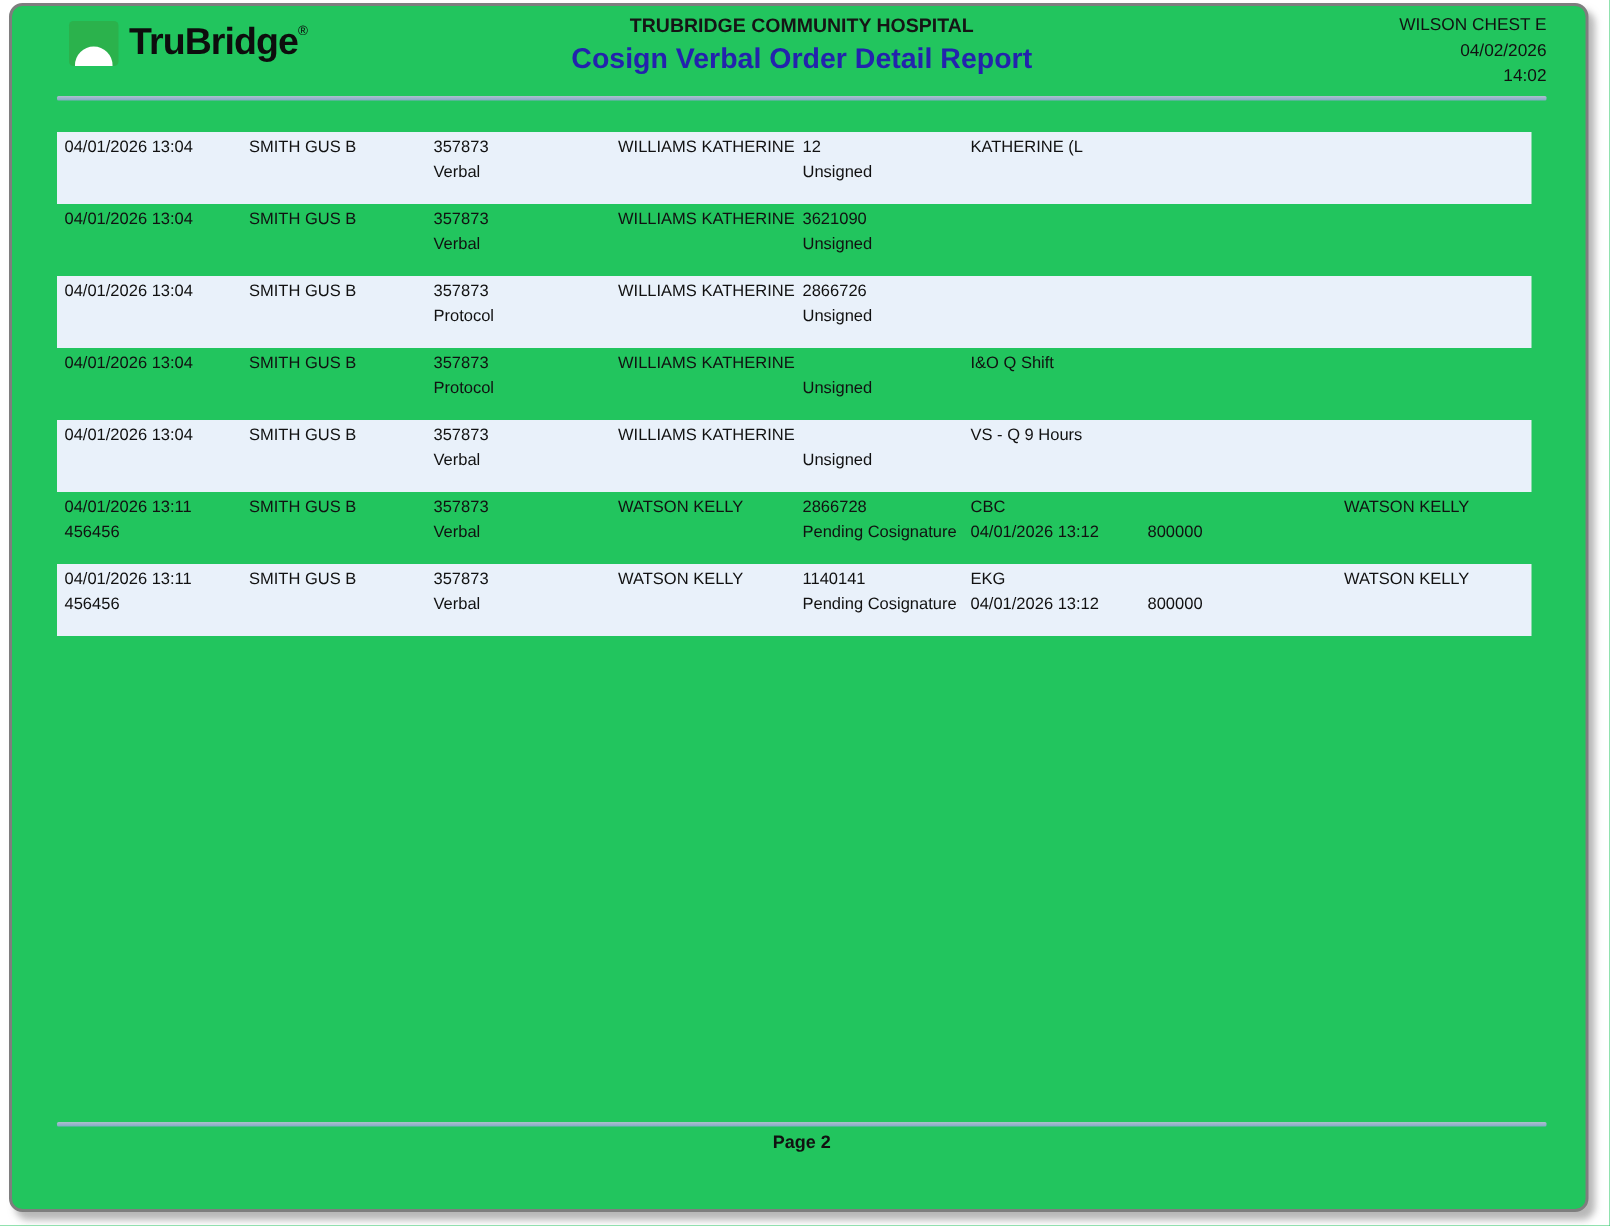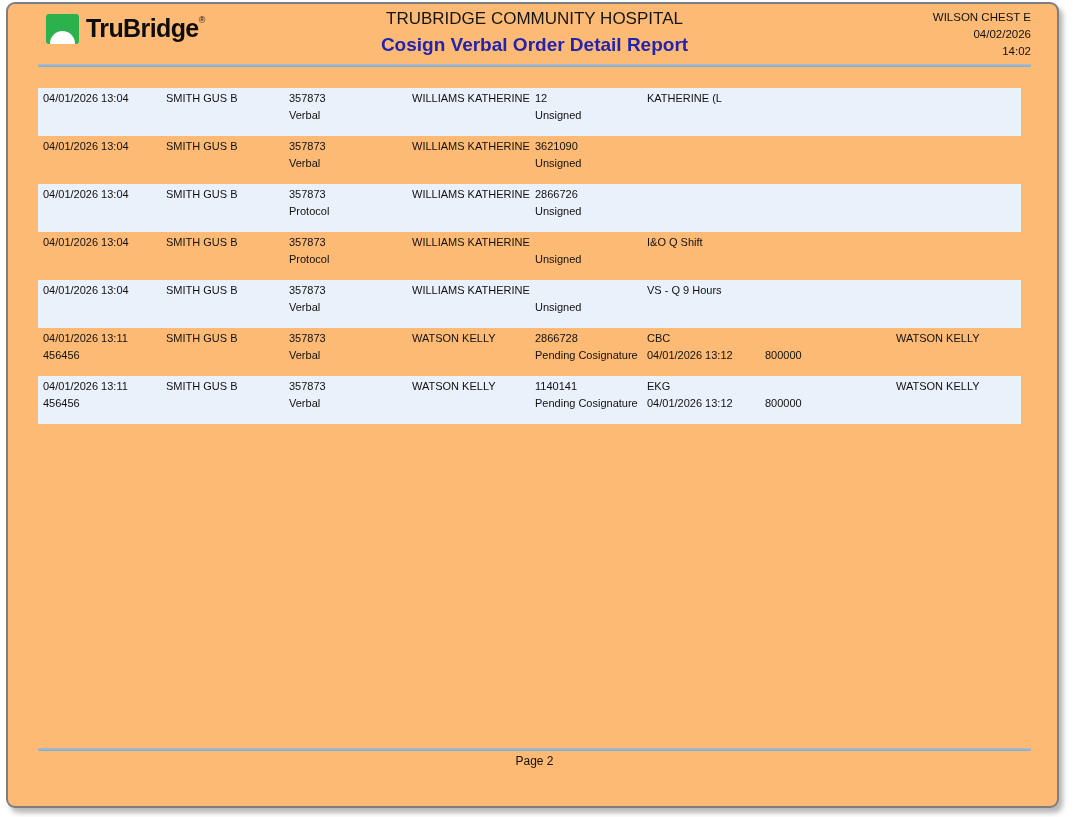--- a/index.html
+++ b/index.html
@@ -3,39 +3,39 @@
 <meta charset="utf-8">
 <style>
   html,body { margin:0; padding:0; }
   body {
     width:1073px; height:817px; background:#ffffff; position:relative;
     font-family:"Liberation Sans","DejaVu Sans",sans-serif; color:#111;
     -webkit-font-smoothing:antialiased;
   }
   .page {
     position:absolute; left:6px; top:2px; width:1053px; height:806px;
-    box-sizing:border-box; background:#fdba74;
+    box-sizing:border-box; background:#22c55e;
     border:2px solid var(--page-border,#7e7e7e); border-radius:9px;
     box-shadow:4px 5px 5px rgba(125,125,125,0.55);
     overflow:hidden;
   }
   .brand-row { position:absolute; left:38px; top:6px; display:flex; align-items:flex-start; }
   .logo-mark {
     width:33px; height:30px; margin:4px 7px 0 0; background:var(--brand-green,#2bb24c);
     border-radius:3px; position:relative; overflow:hidden; display:inline-block;
   }
   .logo-arch {
     position:absolute; left:4px; right:4px; bottom:-2px; height:15px;
     background:#fff; border-radius:13px 13px 0 0;
   }
   .brand-name { font-size:25px; font-weight:bold; letter-spacing:-0.6px; line-height:36px; color:#0d0d0d; }
   .reg-mark { font-size:9px; position:relative; top:5px; color:#0d0d0d; }
 
   .center-block { position:absolute; left:30px; top:5px; width:993px; text-align:center; }
-  .facility { font-size:17px; color:#151515; }
+  .facility { font-size:13px; color:#151515;font-weight:bold; }
   .report-title { font-size:19px; font-weight:bold; margin-top:5px; color:var(--title-blue,#2323ad); }
 
   .right-block { position:absolute; right:26px; top:5px; text-align:right; font-size:11.5px; line-height:17.2px; }
 
   .divider {
     position:absolute; left:30px; width:993px; height:3px; border-radius:1px;
     background:linear-gradient(180deg,#aebfcd 0%, var(--divider-blue,#83aac8) 100%);
   }
   .header-divider { top:60px; }
   .footer-divider { top:744px; }
@@ -43,21 +43,21 @@
   .orders { position:absolute; left:30px; top:84px; width:983px; }
   .row {
     display:grid;
     grid-template-columns:123px 123px 123px 123px 112px 118px 131px 130px;
     height:48px; box-sizing:border-box; padding-top:2.2px;
   }
   .row.alt { background:var(--row-alt,#e9f1fa); }
   .cell { padding-left:5px; overflow:hidden; white-space:nowrap; }
   .l1,.l2 { height:17.2px; line-height:17.2px; font-size:11px; }
 
-  .page-number { position:absolute; left:30px; top:750px; width:993px; text-align:center; font-size:12px; font-weight:normal; }
+  .page-number { position:absolute; left:30px; top:750px; width:993px; text-align:center; font-size:12px; font-weight:bold; }
 </style>
 </head>
 <body>
 
 <div class="page">
 
   <div class="brand-row">
     <span class="logo-mark">
       <span class="logo-arch"></span>
     </span>

